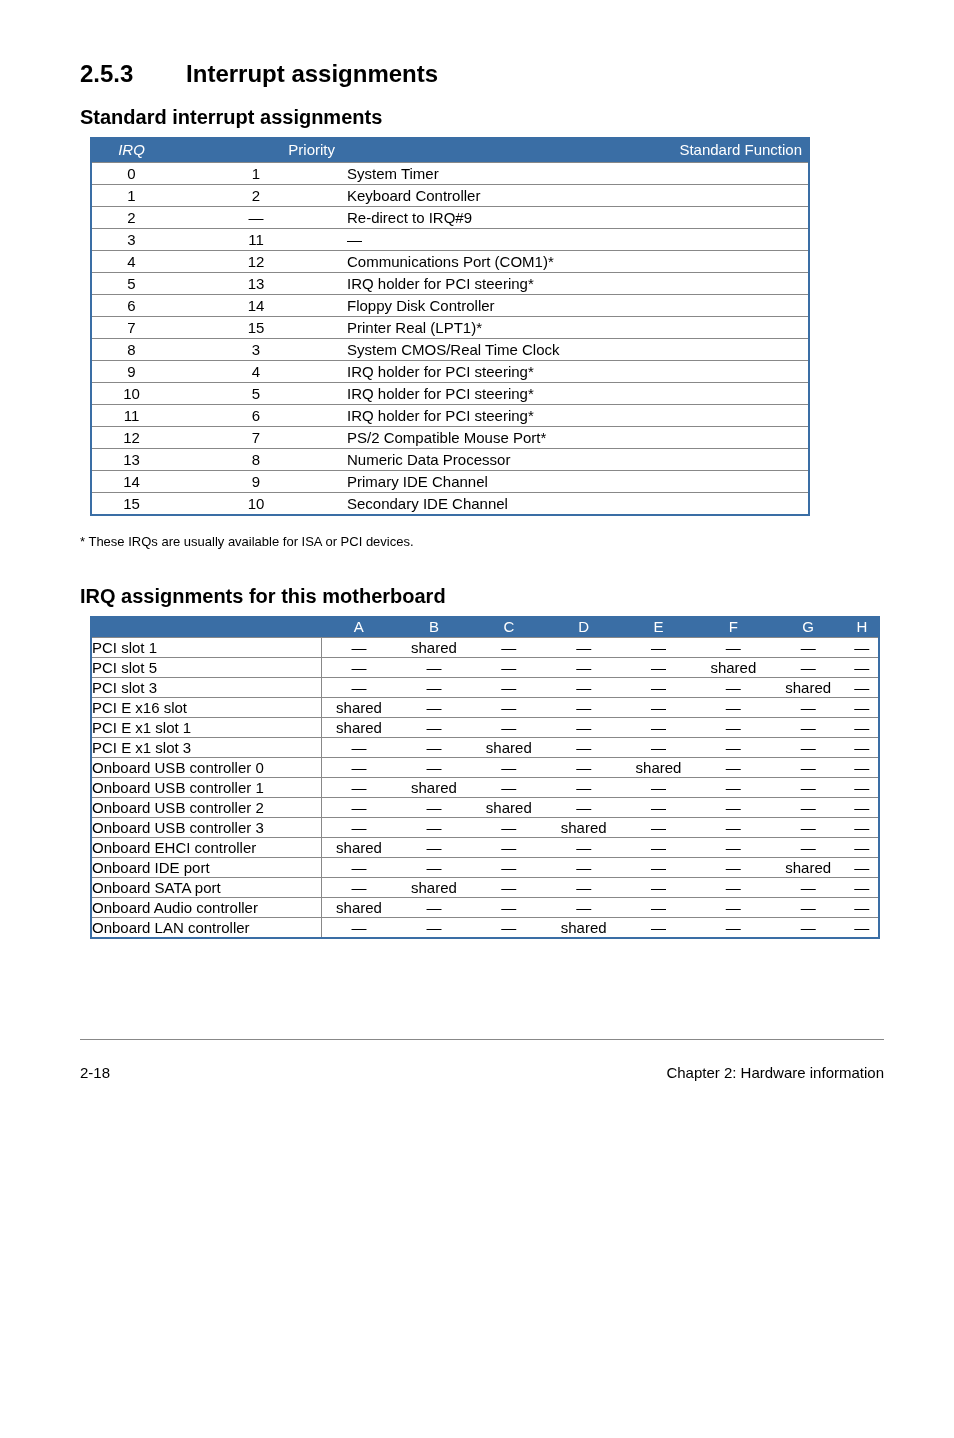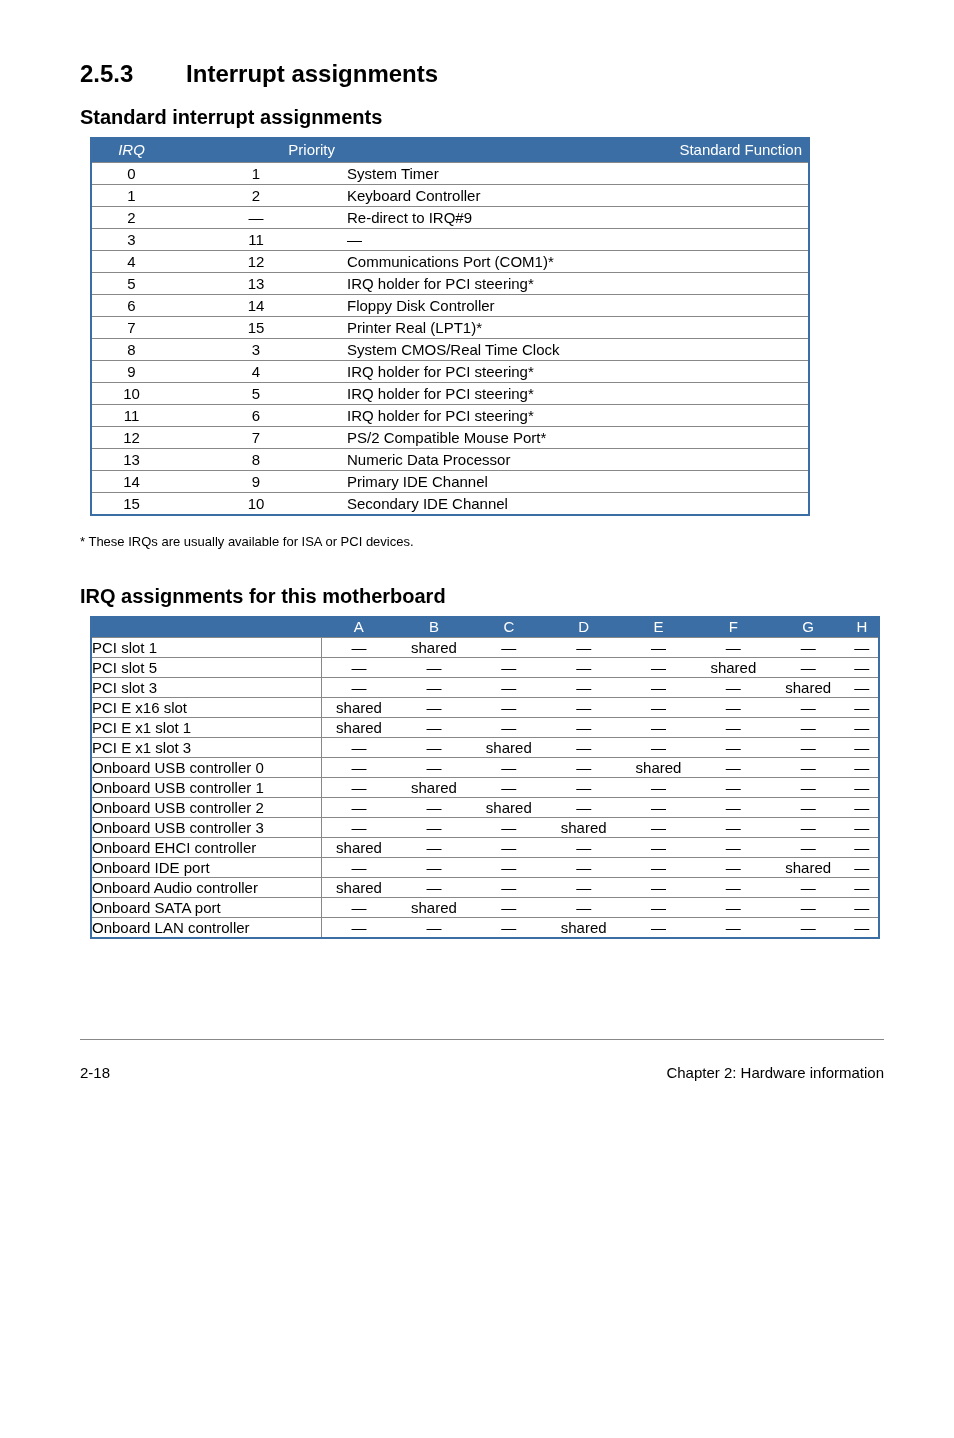--- a/index.html
+++ b/index.html
@@ -310,34 +310,34 @@
         <td>—</td>
         <td>—</td>
         <td>—</td>
         <td>—</td>
         <td>—</td>
         <td>—</td>
         <td>shared</td>
         <td>—</td>
       </tr>
       <tr>
+        <td class="label">Onboard SATA port</td>
+        <td>—</td>
+        <td>shared</td>
+        <td>—</td>
+        <td>—</td>
+        <td>—</td>
+        <td>—</td>
+        <td>—</td>
+        <td>—</td>
+      </tr>
+      <tr>
         <td class="label">Onboard Audio controller</td>
         <td>shared</td>
         <td>—</td>
-        <td>—</td>
-        <td>—</td>
-        <td>—</td>
-        <td>—</td>
-        <td>—</td>
-        <td>—</td>
-      </tr>
-      <tr>
-        <td class="label">Onboard SATA port</td>
-        <td>—</td>
-        <td>shared</td>
         <td>—</td>
         <td>—</td>
         <td>—</td>
         <td>—</td>
         <td>—</td>
         <td>—</td>
       </tr>
       <tr>
         <td class="label">Onboard LAN controller</td>
         <td>—</td>

